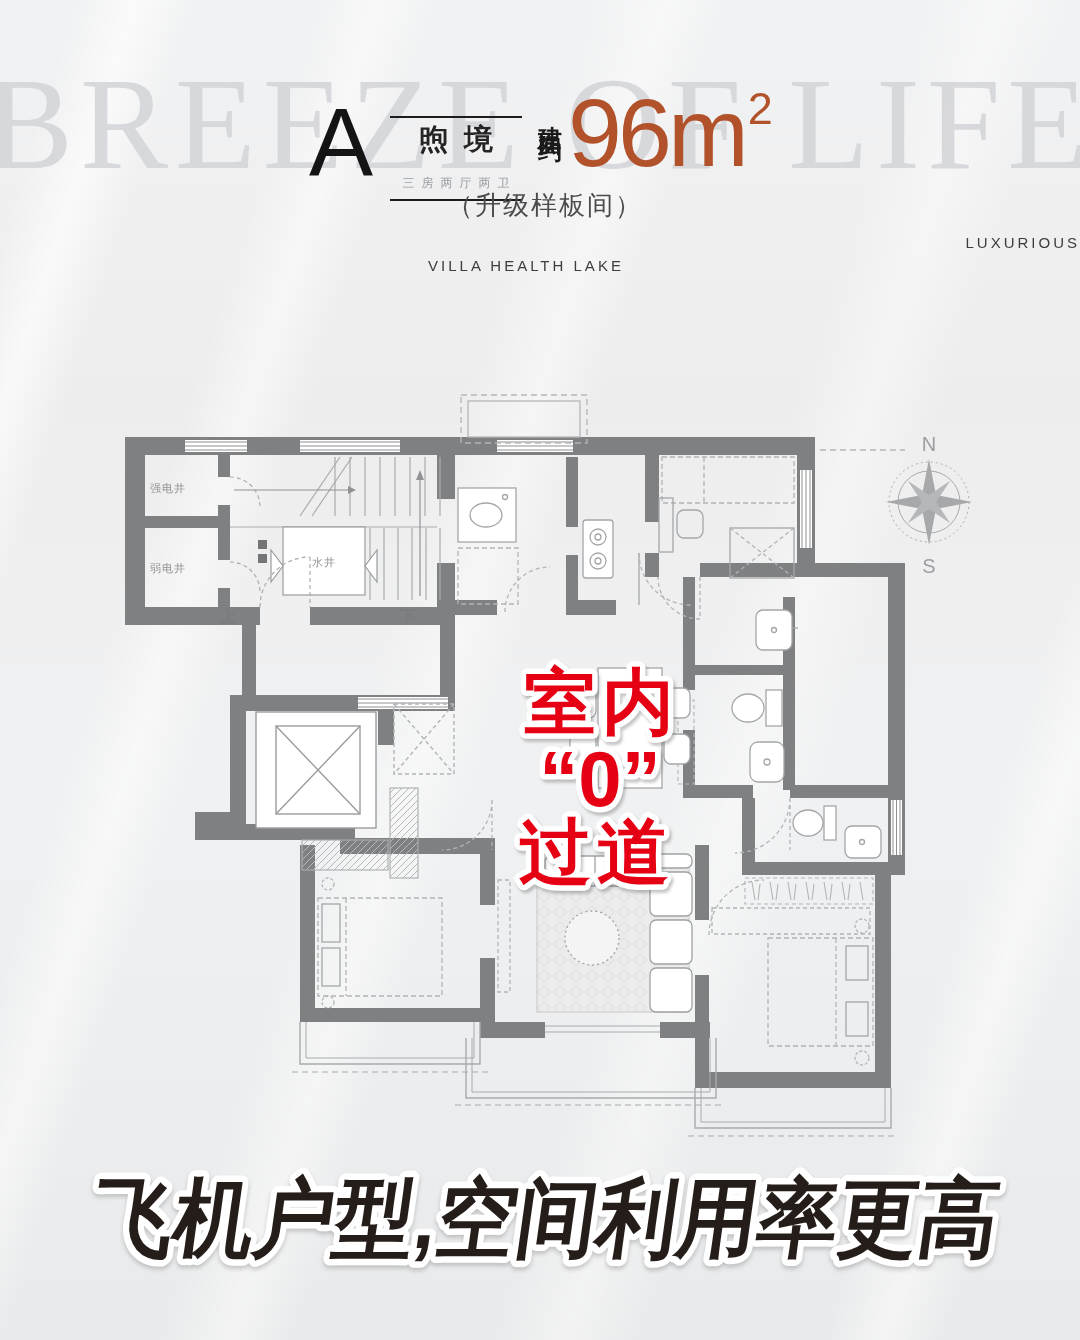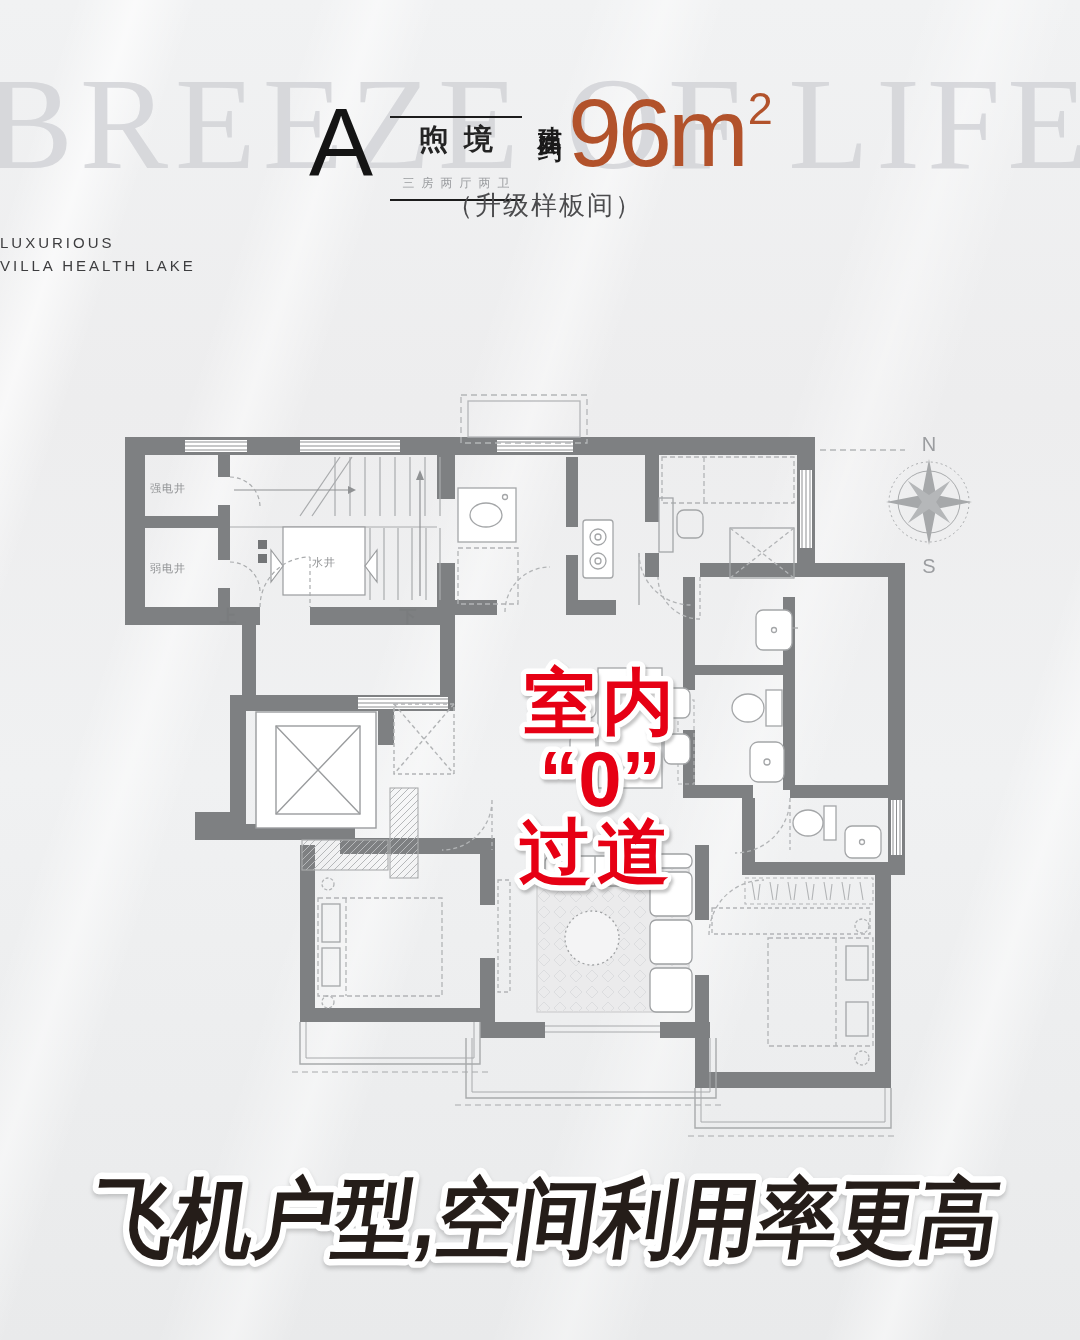--- a/index.html
+++ b/index.html
@@ -24,24 +24,24 @@
      color:#242424;letter-spacing:16px;text-indent:16px;line-height:1.1;}
   .rooms{margin-top:19px;font-size:12px;color:#9b9da0;letter-spacing:7px;text-indent:7px;}
   .rule2{height:0;border-top:2px solid #1c1c1c;margin-top:7px;}
   .area-prefix{position:absolute;left:534px;top:106px;writing-mode:vertical-rl;
      font-size:24px;font-weight:bold;color:#1a1a1a;letter-spacing:7px;height:90px;}
   .area-number{position:absolute;left:568px;top:84px;font-size:97px;line-height:1;
      letter-spacing:-4px;color:#b2522b;}
   .area-sup{font-size:45px;letter-spacing:0;position:relative;top:-42px;margin-left:3px;}
   .upgrade-note{position:absolute;left:0;top:188px;width:1090px;text-align:center;
      font-size:26px;letter-spacing:2px;color:#4b4b4d;}
-  .en1{position:absolute;left:0;top:234px;width:1080px;text-align:left;
+  .en1{position:absolute;left:0;top:234px;width:1080px;text-align:right;
      font-size:15px;letter-spacing:3px;color:#3d3d3f;}
-  .en2{position:absolute;left:0;top:257px;width:964px;
-     font-size:15px;letter-spacing:3px;color:#3d3d3f;}
+  .en2{position:absolute;left:0;top:257px;width:964px;text-align:center;
+     font-size:15px;letter-spacing:3px;color:#3d3d3f;padding-left:44px;}
   
   svg.plan{position:absolute;left:0;top:0;}
   svg text{font-family:"Liberation Sans",sans-serif;}
   .lbl{fill:#8f9193;font-size:11px;letter-spacing:1px;}
   .stairlbl{fill:#7a7c7e;font-size:17px;font-weight:bold;font-family:"Liberation Serif",serif;}
   .compass-lbl{fill:#9b9da0;font-size:20px;}
   .hl{fill:#e60014;stroke:#ffffff;stroke-width:11;paint-order:stroke;stroke-linejoin:round;
       font-weight:bold;text-anchor:middle;}
   .hl-g{filter:drop-shadow(2px 3px 1.5px rgba(90,90,90,.35));}
   .slogan{fill:#251d19;stroke:#ffffff;stroke-width:13;paint-order:stroke;stroke-linejoin:round;

